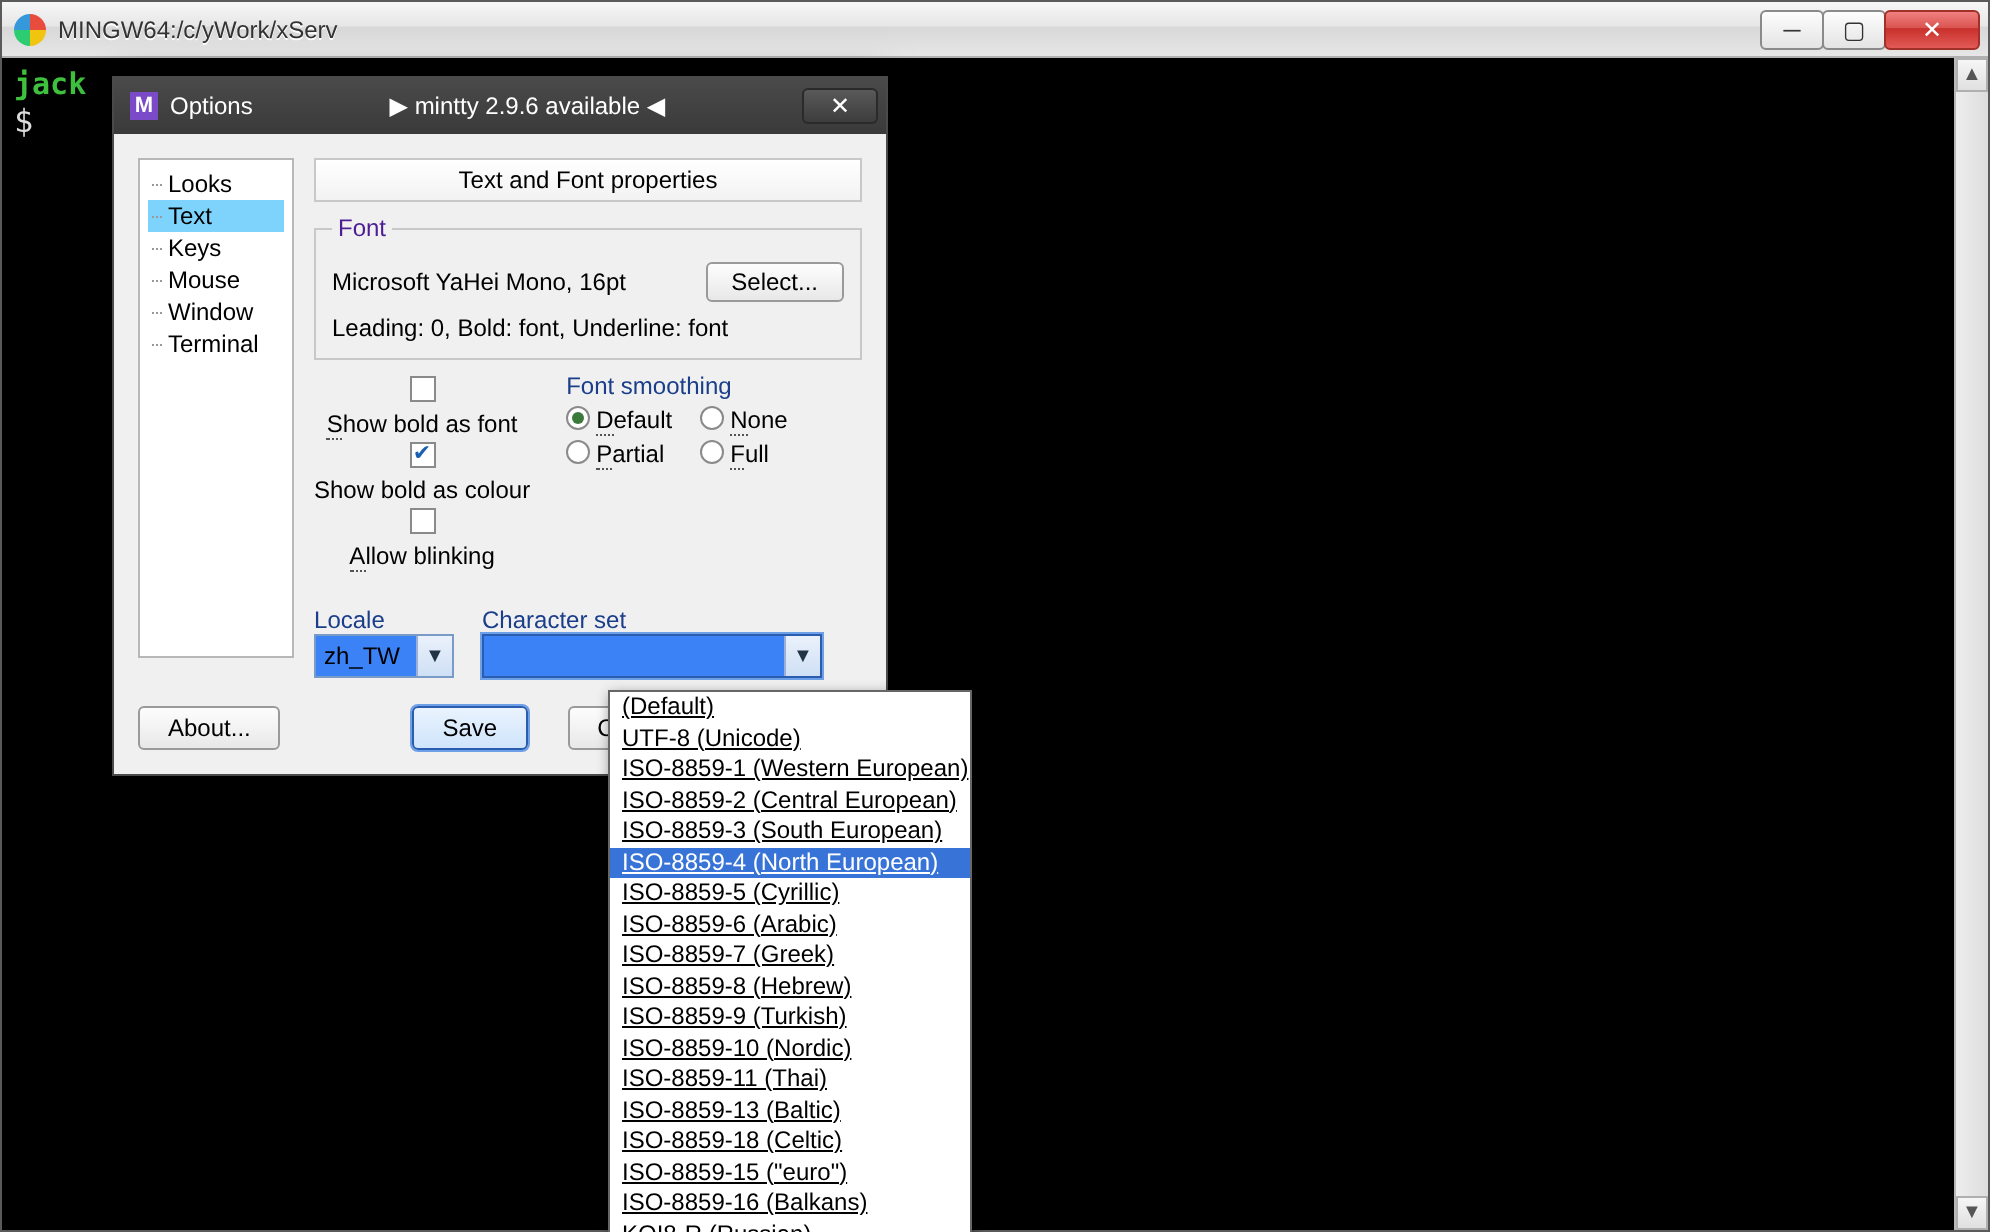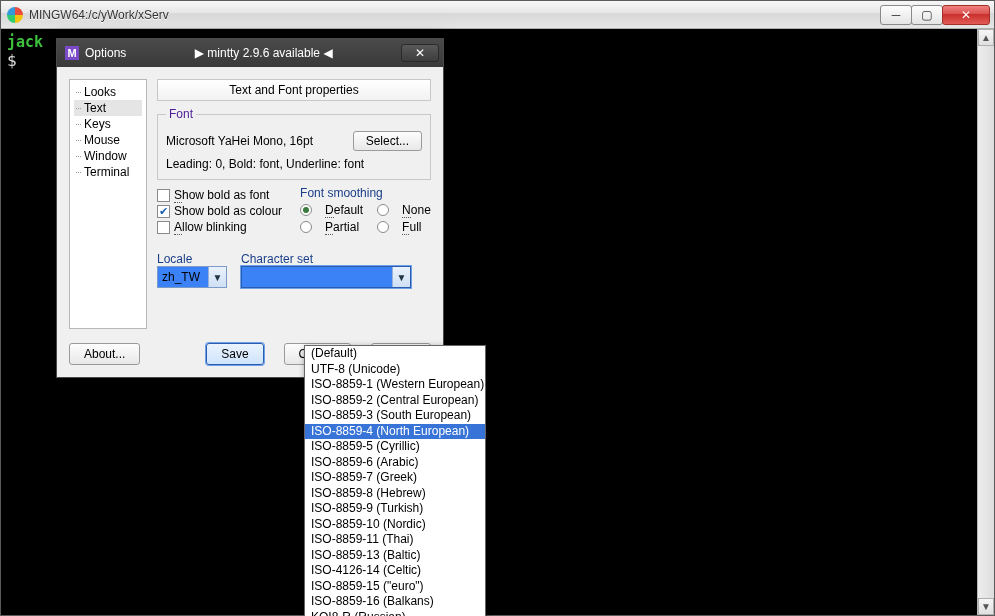--- a/index.html
+++ b/index.html
@@ -33,56 +33,56 @@
   .dlg { position:absolute; top:38px; left:56px; width:388px; background:#f0f0f0; border:1px solid #4a4a4a; box-shadow:0 4px 18px rgba(0,0,0,.55); }
   .dlg-titlebar { height:28px; background:linear-gradient(#4a4a4a,#3a3a3a); display:flex; align-items:center; color:#fff; padding:0 4px 0 8px; }
   .dlg-icon { width:14px; height:14px; margin-right:6px; background:#7a4ac8; color:#fff; display:flex; align-items:center; justify-content:center; font-weight:bold; font-size:11px; }
   .dlg-title { }
   .dlg-avail { flex:1; text-align:center; color:#fff; }
   .dlg-close { width:38px; height:18px; border-radius:3px; background:linear-gradient(#595959,#3d3d3d); border:1px solid #2a2a2a; color:#fff; display:flex; align-items:center; justify-content:center; }
   .dlg-body { padding:12px 12px 14px 12px; display:flex; gap:10px; position:relative; }
   .tree { width:78px; height:250px; background:#fff; border:1px solid #b8b8b8; padding:4px 4px; }
   .tree-item { padding:1px 2px 1px 10px; cursor:default; position:relative; }
   .tree-item::before { content:""; position:absolute; left:2px; top:50%; width:5px; border-top:1px dotted #999; }
-  .tree-item.sel { background:#e5e5e5; }
+  .tree-item.sel { background:#7dd3fc; }
   .panel { flex:1; display:flex; flex-direction:column; gap:6px; }
   .panel-header { border:1px solid #c8c8c8; background:linear-gradient(#fff,#f2f2f2); text-align:center; padding:3px 0; }
   fieldset.font { border:1px solid #c8c8c8; padding:6px 8px 8px 8px; }
   fieldset.font legend { color:#4c1d95; padding:0 3px; }
   .font-row1 { display:flex; align-items:center; gap:10px; margin:4px 0 6px 0;}
   .font-name { flex:1; }
   .btn { background:linear-gradient(#fdfdfd,#e8e8e8); border:1px solid #9a9a9a; border-radius:3px; padding:2px 12px; }
   .font-leading { }
-  .chk-row { display:flex; align-items:center; gap:4px; margin:2px 0; }
+  .chk-row { display:flex; align-items:center; gap:4px; margin:2px 0;flex-direction:column; }
   .chk { width:13px; height:13px; border:1px solid #8a8a8a; background:#fff; display:inline-flex; align-items:center; justify-content:center; font-size:11px; color:#1a5fb4; }
   .chk.checked::after { content:"✔"; line-height:1; }
   .dotted-u { border-bottom:1px dotted #555; }
   .mid { display:flex; gap:18px; }
   .left-chks { }
   .smoothing { }
   .smoothing .hdr { color:#1a3e8a; margin-bottom:2px;}
-  .radio-row { display:flex; align-items:center; gap:13px; margin:1px 0; }
+  .radio-row { display:flex; gap:3px; margin:1px 0; }
   .radio { width:12px; height:12px; border:1px solid #8a8a8a; border-radius:50%; background:#fff; display:inline-flex; align-items:center; justify-content:center; }
   .radio.sel::after { content:""; width:6px; height:6px; background:#3a7a3a; border-radius:50%; }
   .smooth-grid { display:grid; grid-template-columns:auto auto; column-gap:14px; row-gap:1px;}
   .loc-row { display:flex; gap:14px; margin-top:10px;}
   .lbl { color:#1a3e8a; }
   .combo { position:relative; height:22px; border:1px solid #7a9ac8; background:#3b82f6; display:flex; align-items:center; }
   .combo.small { width:70px; }
   .combo.big { width:170px; border-color:#2a5db0; box-shadow:0 0 0 1px #6ea0e8; }
   .combo .val { flex:1; padding:0 4px; }
   .combo .arrow { width:18px; height:100%; border-left:1px solid #9ab0d8; background:linear-gradient(#eaf1fb,#cfe0f5); display:flex; align-items:center; justify-content:center; color:#234; font-size:10px;}
   .dlg-footer { display:flex; gap:20px; padding:0 12px 12px 12px; }
   .dlg-footer .spacer { flex:1; }
   .btn.save { border-color:#2a5db0; box-shadow:0 0 0 1px #6ea0e8; background:linear-gradient(#eaf3fe,#cfe4fb);}
   .btn.footer { padding:3px 14px; }
 
   
   .dropdown { position:absolute; top:278px; left:247px; width:182px; background:#fff; border:1px solid #666; box-shadow:1px 2px 6px rgba(0,0,0,.45); z-index:50; }
-  .dropdown .opt { padding:0 6px; line-height:15.5px; white-space:nowrap; cursor:default; }
+  .dropdown .opt { padding:0 6px; line-height:15.5px; white-space:nowrap; cursor:default;text-decoration:underline; }
   .dropdown .opt.sel { background:#3874d8; color:#fff; }
 </style>
 </head>
 <body>
 
 <div class="desktop-bg"></div>
 <div class="desktop-strip-bottom"></div>
 
 <div class="term-window">
   <div class="win-titlebar">
@@ -204,21 +204,21 @@
         <div class="opt">ISO-8859-3 (South European)</div>
         <div class="opt sel">ISO-8859-4 (North European)</div>
         <div class="opt">ISO-8859-5 (Cyrillic)</div>
         <div class="opt">ISO-8859-6 (Arabic)</div>
         <div class="opt">ISO-8859-7 (Greek)</div>
         <div class="opt">ISO-8859-8 (Hebrew)</div>
         <div class="opt">ISO-8859-9 (Turkish)</div>
         <div class="opt">ISO-8859-10 (Nordic)</div>
         <div class="opt">ISO-8859-11 (Thai)</div>
         <div class="opt">ISO-8859-13 (Baltic)</div>
-        <div class="opt">ISO-4126-14 (Celtic)</div>
+        <div class="opt">ISO-8859-18 (Celtic)</div>
         <div class="opt">ISO-8859-15 ("euro")</div>
         <div class="opt">ISO-8859-16 (Balkans)</div>
         <div class="opt">KOI8-R (Russian)</div>
       </div>
   </div>
 
   <div class="dlg-footer">
     <button class="btn footer">About...</button>
     <div class="spacer"></div>
     <button class="btn footer save">Save</button>

